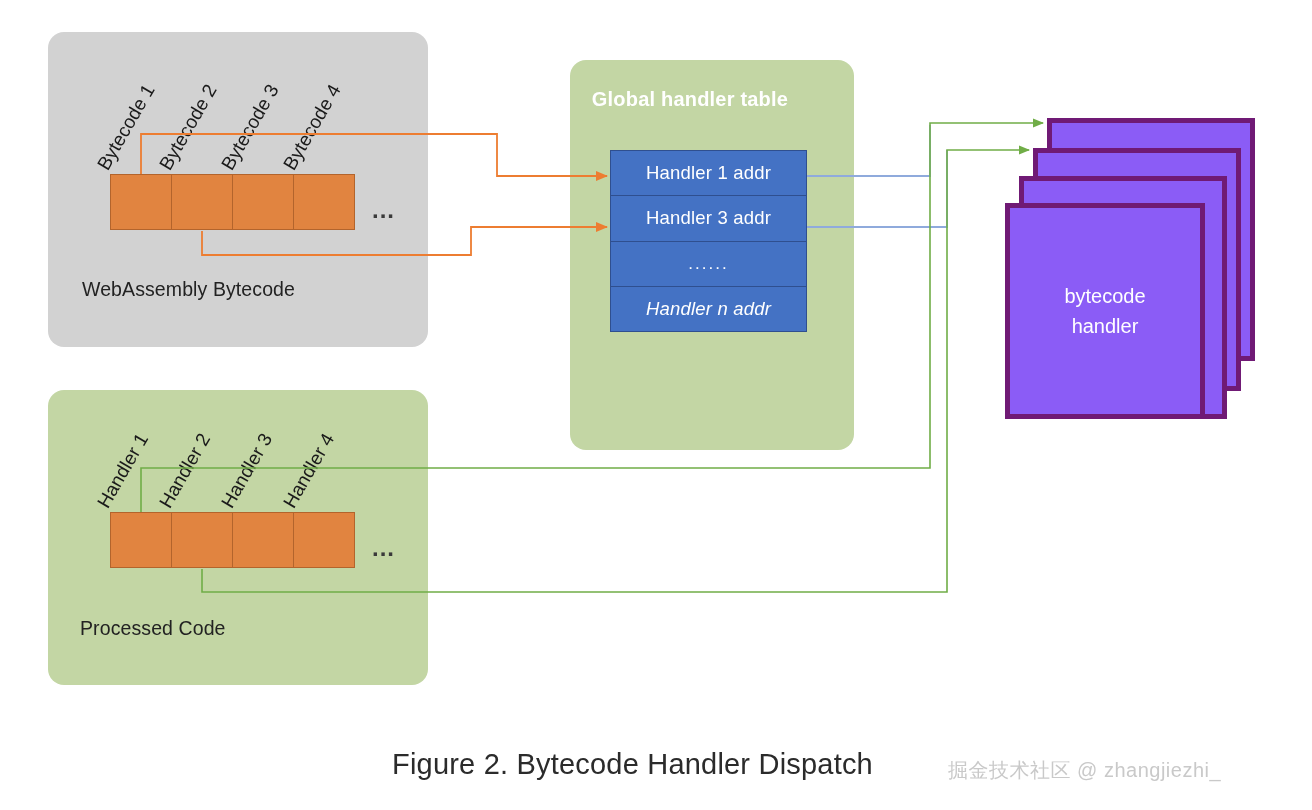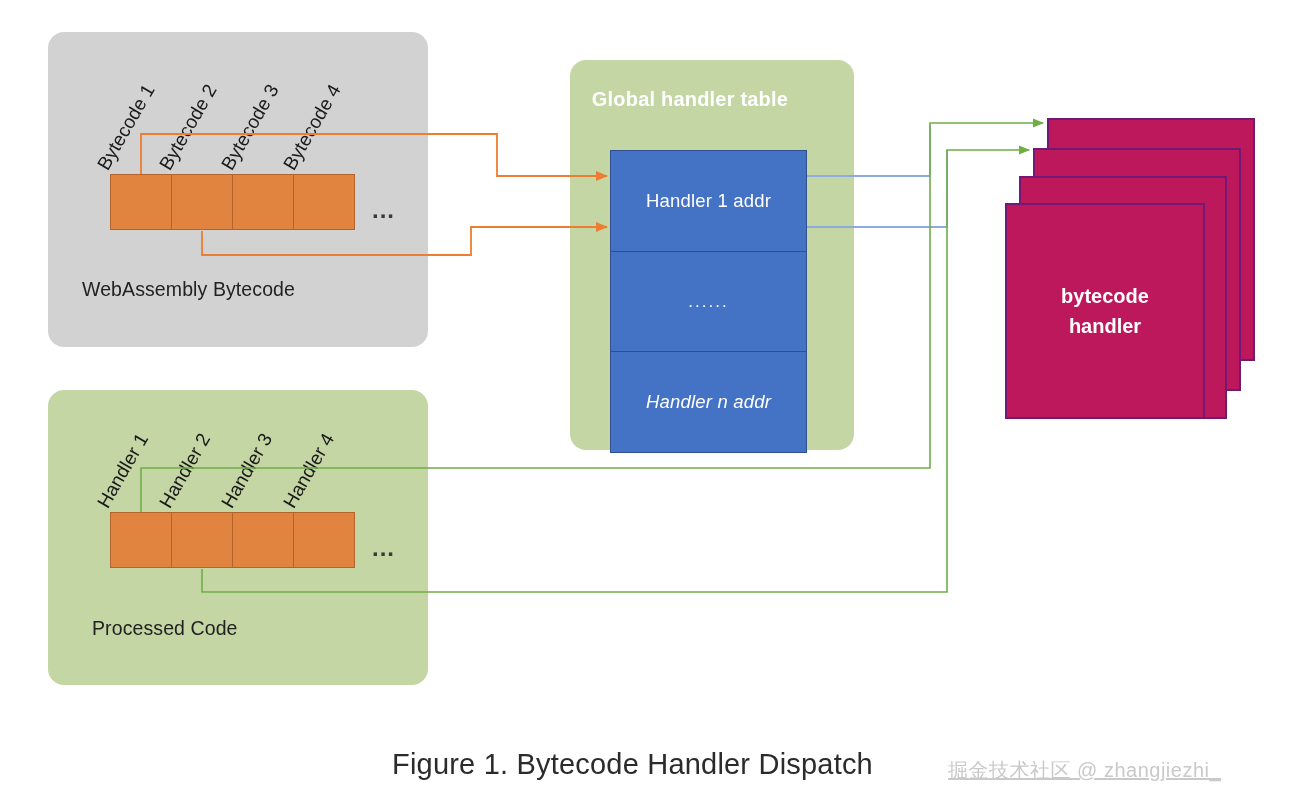--- a/index.html
+++ b/index.html
@@ -25,21 +25,21 @@
   
   .panel-caption{
     position:absolute;
     color:#222222;
     font-size:19.5px;
     line-height:27px;
     letter-spacing:.1px;
     white-space:pre;
   }
   #caption-bytecode{left:82px;top:276px;}
-  #caption-processed{left:92px;top:615px;text-align:right;}
+  #caption-processed{left:80px;top:615px;text-align:right;}
 
   
   .cellrow{position:absolute;display:flex;}
   .cell{
     width:62px;height:56px;
     background:#e18440;
     border:1px solid #b3642c;
     box-sizing:border-box;
     margin-left:-1px;
   }
@@ -68,45 +68,44 @@
   
   #table-title{
     position:absolute;left:570px;top:88px;width:240px;
     text-align:center;
     color:#ffffff;
     font-size:20px;font-weight:bold;
     letter-spacing:.2px;
   }
   #handler-table{
     position:absolute;left:610px;top:150px;
-    width:197px;height:303px;
+    width:197px;height:182px;
     border:1px solid #2f4f8f;
     box-sizing:border-box;
     display:flex;flex-direction:column;
   }
   .handler-row{
     flex:1 1 0;
     background:#4472c4;
     border-bottom:1px solid #2f4f8f;
     box-sizing:border-box;
     display:flex;align-items:center;justify-content:center;
     color:#ffffff;
     font-size:18.5px;
     letter-spacing:.2px;
   }
   .handler-row:last-child{border-bottom:none;font-style:italic;}
   .handler-row.dots{font-size:17px;letter-spacing:2px;}
 
   
   .card{
     position:absolute;
-    background:#be185d;
-    border:2px solid #701a75;
-    box-sizing:border-box;
-    font-weight:bold;
+    background:#8b5cf6;
+    border:5px solid #701a75;
+    box-sizing:border-box;
   }
   #card-4{left:1047px;top:118px;width:208px;height:243px;}
   #card-3{left:1033px;top:148px;width:208px;height:243px;}
   #card-2{left:1019px;top:176px;width:208px;height:243px;}
   #card-1{left:1005px;top:203px;width:200px;height:216px;
           display:flex;align-items:center;justify-content:center;}
   #card-label{
     color:#ffffff;text-align:center;
     font-size:20px;line-height:30px;white-space:pre-line;
   }
@@ -117,21 +116,20 @@
   
   #figure-caption{
     position:absolute;left:392px;top:748px;
     font-size:29px;color:#2b2b2b;letter-spacing:.2px;
     white-space:nowrap;
   }
   #watermark{
     position:absolute;left:948px;top:757px;
     font-size:20px;color:#c9c9c9;letter-spacing:.5px;
     white-space:nowrap;
-    text-decoration:underline;
   }
 </style>
 </head>
 <body>
 
 <div id="stage">
 
   <div class="panel panel-gray" id="panel-bytecode"></div>
 
   <div class="cellrow" id="cells-bytecode">
@@ -164,20 +162,21 @@
   <div class="tilt-label" style="left:236px;top:490px;">Handler 3</div>
   <div class="tilt-label" style="left:298px;top:490px;">Handler 4</div>
 
   <div class="panel-caption" id="caption-processed"><span>Processed Code</span><br></div>
 
   <div class="panel panel-green" id="panel-table"></div>
   <div id="table-title">Global handler table</div>
 
   <div id="handler-table">
     <div class="handler-row">Handler 1 addr</div>
+    <div class="handler-row">Handler 3 addr</div>
     <div class="handler-row dots">......</div>
     <div class="handler-row">Handler n addr</div>
   </div>
 
   <div class="card" id="card-4"></div>
   <div class="card" id="card-3"></div>
   <div class="card" id="card-2"></div>
   <div class="card" id="card-1">
     <div id="card-label">bytecode
 handler</div>
@@ -199,16 +198,16 @@
 
     <path d="M 807 176 L 930 176 L 930 125" fill="none" stroke="#8faadc" stroke-width="1.8"></path>
 
     <path d="M 807 227 L 947 227 L 947 150" fill="none" stroke="#8faadc" stroke-width="1.8"></path>
 
     <path d="M 141 512 L 141 468 L 930 468 L 930 123 L 1043 123" fill="none" stroke="#70ad47" stroke-width="1.6" marker-end="url(#arrow-green)"></path>
 
     <path d="M 202 569 L 202 592 L 947 592 L 947 150 L 1029 150" fill="none" stroke="#70ad47" stroke-width="1.6" marker-end="url(#arrow-green)"></path>
   </svg>
 
-  <div id="figure-caption">Figure 1. Bytecode Handler Dispatch</div>
+  <div id="figure-caption">Figure 2. Bytecode Handler Dispatch</div>
   <div id="watermark">掘金技术社区 @ zhangjiezhi_</div>
 
 </div>
 
 </body></html>

